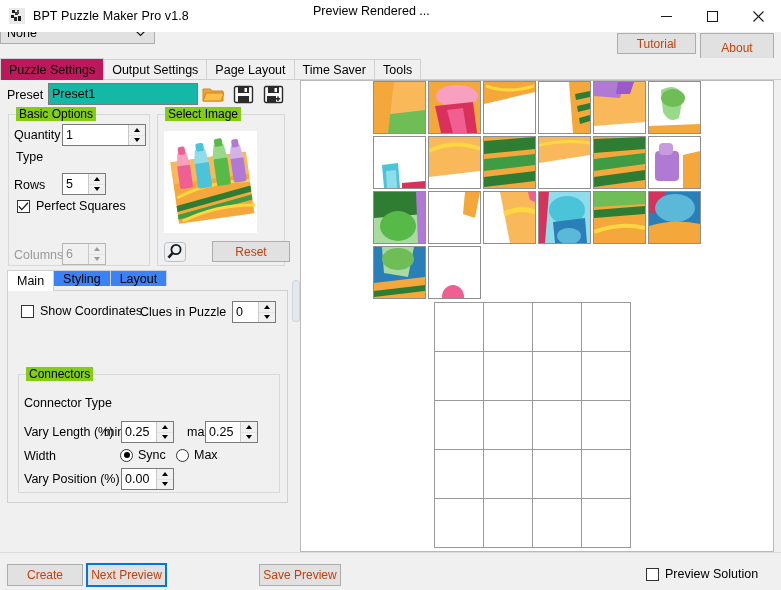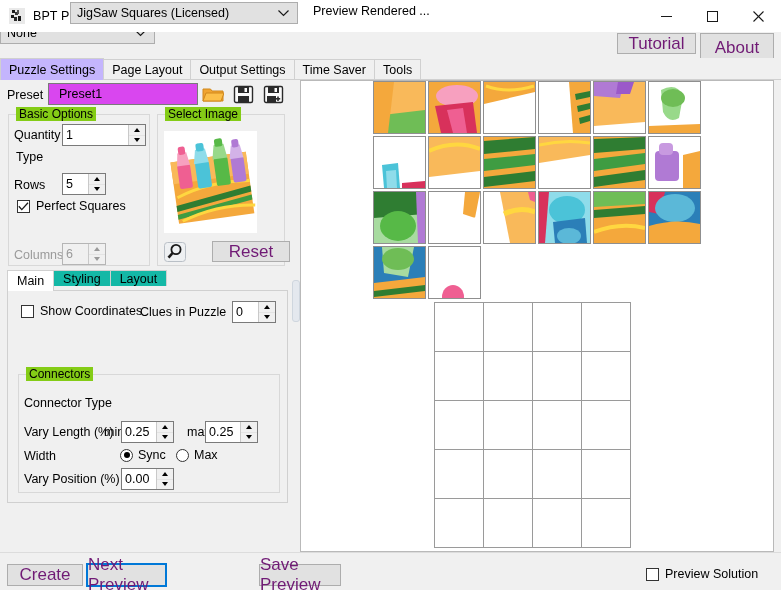--- a/index.html
+++ b/index.html
@@ -63,23 +63,23 @@
   #puzzle-type-combo {
     position: absolute; left: 70px; top: 2px; width: 228px; height: 22px;
   }
   .preview-status {
     position: absolute; left: 313px; top: 4px; font-size: 12.5px; color: #000;
   }
   .btn {
     box-sizing: border-box;
     background: #e1e1e1;
     border: 1px solid #adadad;
-    font-size: 17px;
+    font-size: 12px;
     display: flex; align-items: center; justify-content: center;
-    color: #701a75;
+    color: #c2410c;
   }
   #tutorial-button { position: absolute; left: 617px; top: 33px; width: 79px; height: 21px; }
   #about-button    { position: absolute; left: 700px; top: 33px; width: 74px; height: 30px; }
 
   
   .tabstrip {
     position: absolute; left: 0; top: 58px; width: 781px; height: 22px;
     background: #f0f0f0;
   }
   .tabstrip .tabs { display: flex; align-items: flex-end; height: 22px; }
@@ -89,43 +89,43 @@
     padding: 0 8px;
     font-size: 12.5px;
     display: flex; align-items: center;
     border: 1px solid #d0d0d0;
     border-bottom: none;
     background: #f0f0f0;
     color: #000;
     margin-right: -1px;
   }
   .tab.active {
-    background: #c4b5fd;
+    background: #be185d;
     border-color: #d0d0d0;
     height: 22px;
     position: relative; z-index: 3;
   }
   .tabstrip-underline {
     position: absolute; left: 0; top: 79px; width: 781px; height: 1px;
     background: #d0d0d0;
   }
 
   
   .leftpanel {
     position: absolute; left: 0; top: 80px; width: 290px; height: 472px;
     background: #f0f0f0;
   }
 
   .preset-label { position: absolute; left: 7px; top: 88px; font-size: 12.5px; }
   .textinput {
     box-sizing: border-box;
-    background: #d946ef;
+    background: #14b8a6;
     border: 1px solid #7a7a7a;
     font-size: 12.5px;
-    padding-left: 10px;
+    padding-left: 3px;
     display: flex; align-items: center;
     color: #000;
   }
   #preset-input { position: absolute; left: 48px; top: 83px; width: 150px; height: 22px; }
 
   .iconbtn {
     position: absolute;
     box-sizing: border-box;
     background: #f0f0f0;
     border: none;
@@ -223,21 +223,21 @@
   .subtabstrip {
     position: absolute; left: 7px; top: 270px; width: 280px; height: 21px;
   }
   .subtabstrip .tabs { display:flex; align-items:flex-start; height: 21px; }
   .subtab {
     box-sizing: border-box;
     height: 16px; padding: 0 9px;
     font-size: 12.5px;
     display: flex; align-items: center;
     border: 1px solid #d0d0d0; border-bottom: none;
-    background: #14b8a6; color: #000;
+    background: #3b82f6; color: #000;
     margin-right: -1px;
   }
   .subtab.active { background: #fff; height: 21px; position: relative; z-index: 3; }
   #subtab-panel {
     position: absolute; left: 7px; top: 290px; width: 281px; height: 213px;
     box-sizing: border-box;
     border: 1px solid #d0d0d0;
     background: #f0f0f0;
   }
 
@@ -364,37 +364,29 @@
       </div>
       <div class="winbtn">
         <svg width="11" height="11" viewBox="0 0 11 11">
             <line x1="0.5" y1="0.5" x2="10.5" y2="10.5" stroke="#1a1a1a" stroke-width="1.1"></line>
             <line x1="10.5" y1="0.5" x2="0.5" y2="10.5" stroke="#1a1a1a" stroke-width="1.1"></line>
           </svg>
       </div>
     </div>
   </div>
 
-  <div class="combo" id="puzzle-type-combo">
-    <span>JigSaw Squares (Licensed)</span>
-    <span class="chev">
-      <svg width="11" height="7" viewBox="0 0 11 7">
-          <polyline points="0.5,0.5 5.5,5.5 10.5,0.5" fill="none" stroke="#1a1a1a" stroke-width="1.2"></polyline>
-        </svg>
-    </span>
-  </div>
   <div class="preview-status">Preview Rendered ...</div>
   <div class="btn" id="tutorial-button">Tutorial</div>
   <div class="btn" id="about-button">About</div>
 
   <div class="tabstrip">
     <div class="tabs" id="main-tabs">
         <div class="tab active">Puzzle Settings</div>
+        <div class="tab">Output Settings</div>
         <div class="tab">Page Layout</div>
-        <div class="tab">Output Settings</div>
         <div class="tab">Time Saver</div>
         <div class="tab">Tools</div>
       </div>
   </div>
   <div class="tabstrip-underline"></div>
 
   <div class="leftpanel"></div>
 
   <div class="fieldlabel preset-label">Preset</div>
   <div class="textinput" id="preset-input">Preset1</div>

